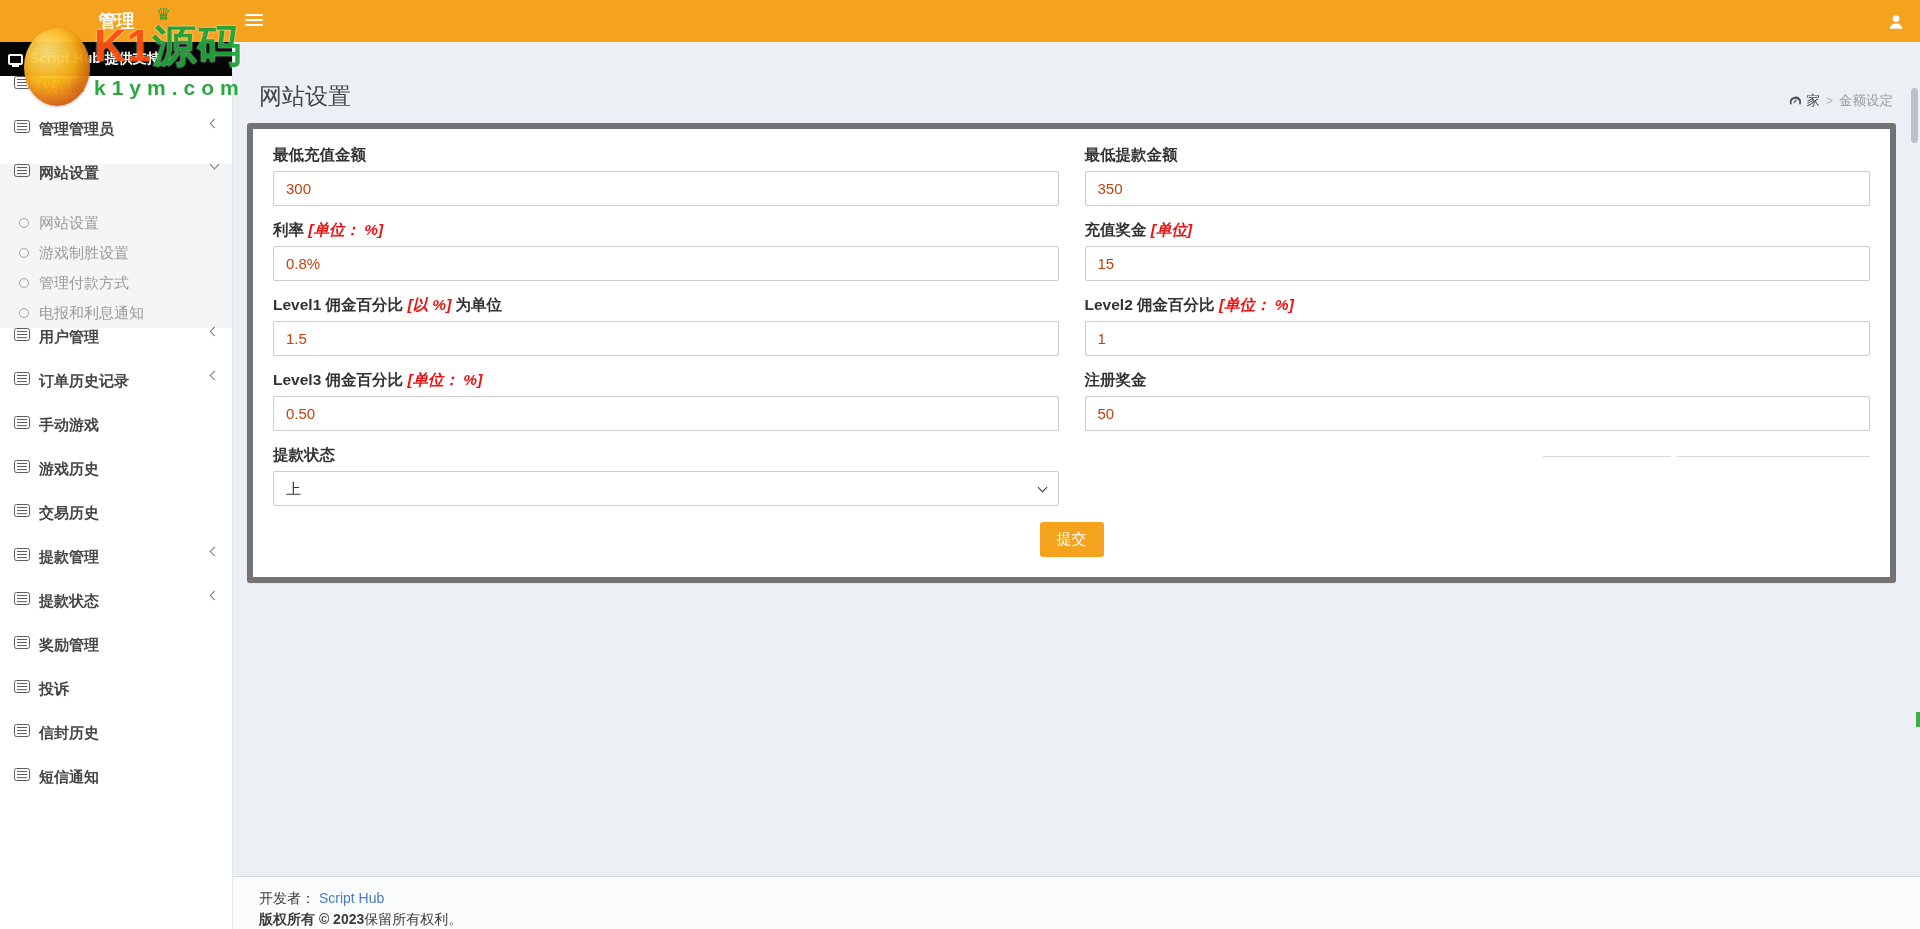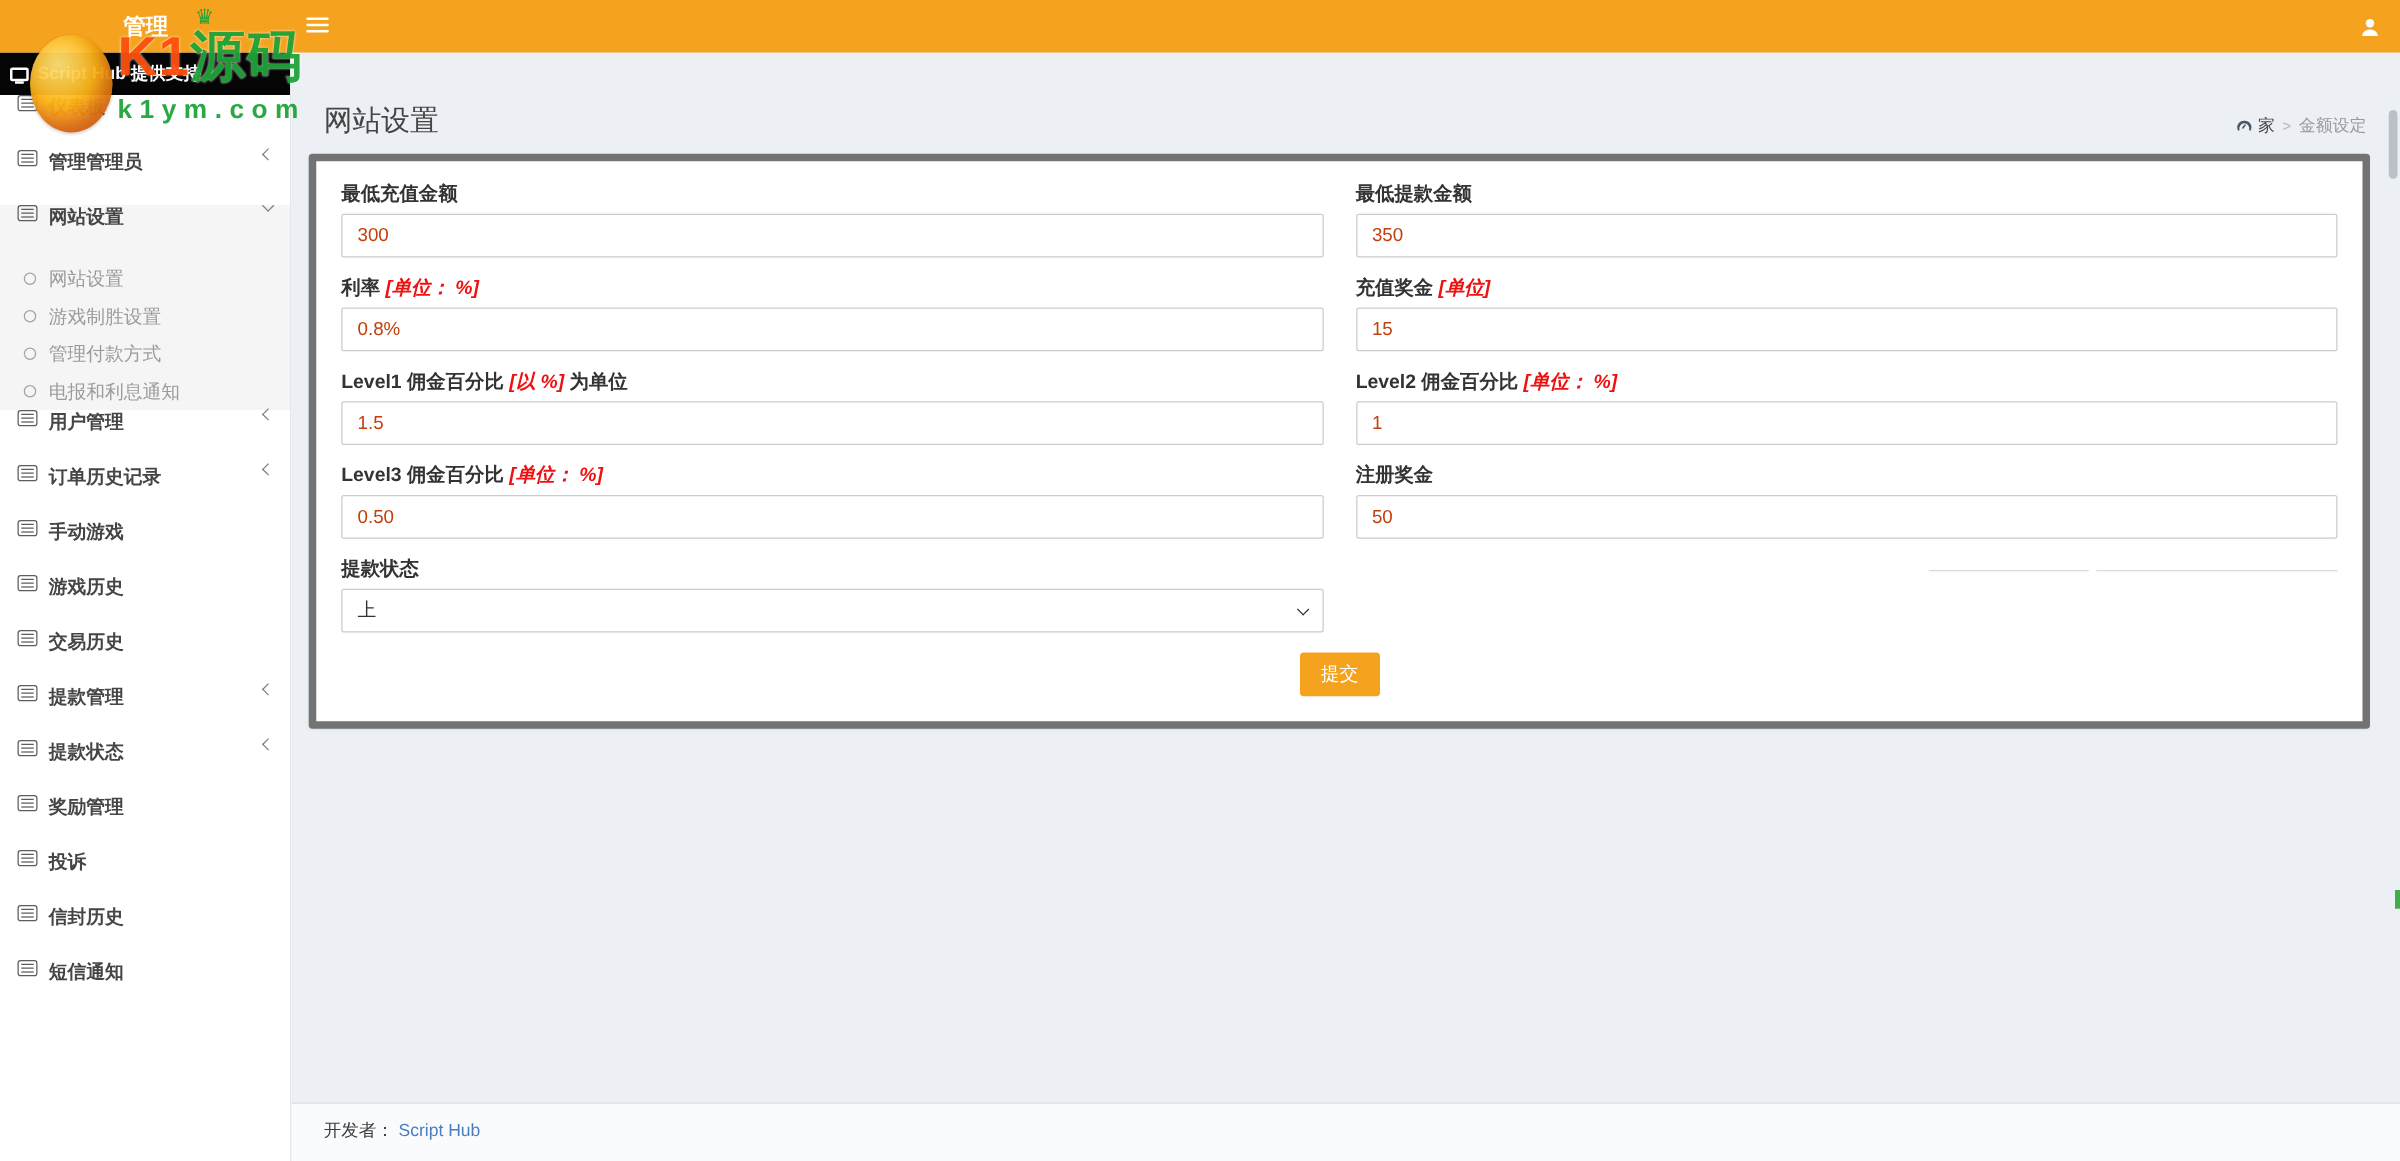--- a/index.html
+++ b/index.html
@@ -66,21 +66,21 @@
   .lines-cell{display:flex;justify-content:flex-end;align-items:flex-start;gap:6px;padding-top:11px;}
   .lines-cell span{display:block;border-top:1px solid #d9d9d9;height:0;}
   .lines-cell span:first-child{width:128px;}
   .lines-cell span:last-child{width:193px;}
   .submit-row{text-align:center;margin-top:16px;}
   .submit-btn{background:var(--orange);color:#fff;border:none;border-radius:3px;padding:8px 17px;
               font-size:15px;cursor:pointer;font-family:inherit;}
   
   .spacer{flex:1;}
   .footer{flex:none;border-top:1px solid #d6dade;background:#fafbfd;padding:12px 26px 0;font-size:14px;color:#3c3c3c;}
-  .footer .dev-line{margin-bottom:15px;line-height:19px;}
+  .footer .dev-line{margin-bottom:2px;line-height:19px;}
   .footer a{color:var(--link);text-decoration:none;cursor:pointer;}
   .footer .copy-line{line-height:19px;}
   .footer .copy-bold{font-weight:bold;}
   
   .scroll-thumb{position:absolute;right:2px;top:88px;width:7px;height:55px;background:#b9c0c8;border-radius:4px;z-index:50;}
   .edge-green{position:absolute;right:0;top:712px;width:4px;height:15px;background:#3fae49;z-index:50;}
   
   .watermark{position:absolute;left:24px;top:6px;width:230px;height:115px;z-index:999;pointer-events:none;opacity:.95;}
   .wm-ball{position:absolute;left:0;top:22px;width:66px;height:78px;border-radius:50%;
            background:radial-gradient(circle at 35% 30%,#ffe37a,#fdb515 45%,#ef7d1a 78%,#e2620f);
@@ -238,20 +238,23 @@
     </div>
   </div>
 
   <div class="spacer"></div>
 
   <footer class="footer">
     <div class="dev-line">
       <span>开发者：</span>
       <a>Script Hub</a>
     </div>
+    <div class="copy-line">
+      <span class="copy-bold">版权所有 © 2023</span><span>保留所有权利。</span>
+    </div>
   </footer>
 </main>
 
 <div class="scroll-thumb"></div>
 <div class="edge-green"></div>
 
 <div class="watermark">
   <div class="wm-ball"></div>
   <div class="wm-main"><span class="wm-k1">K1</span><span class="wm-ym">源码</span></div>
   <div class="wm-crown">♛</div>

